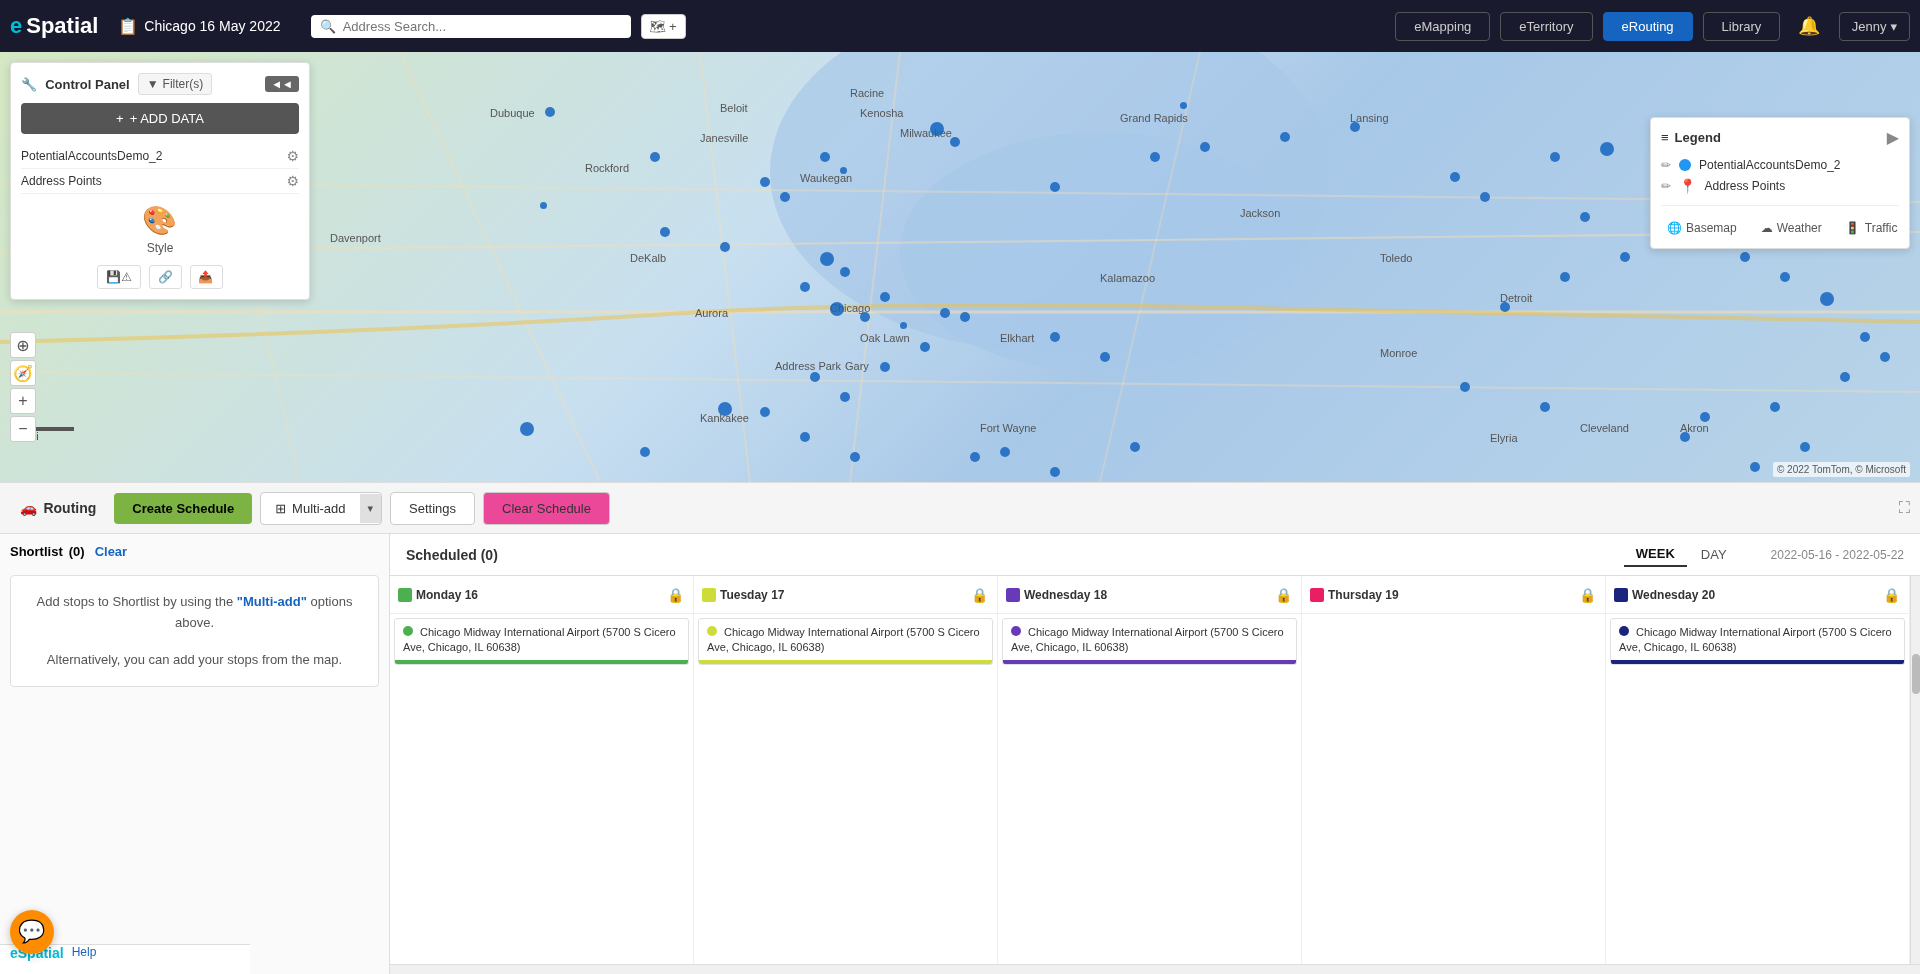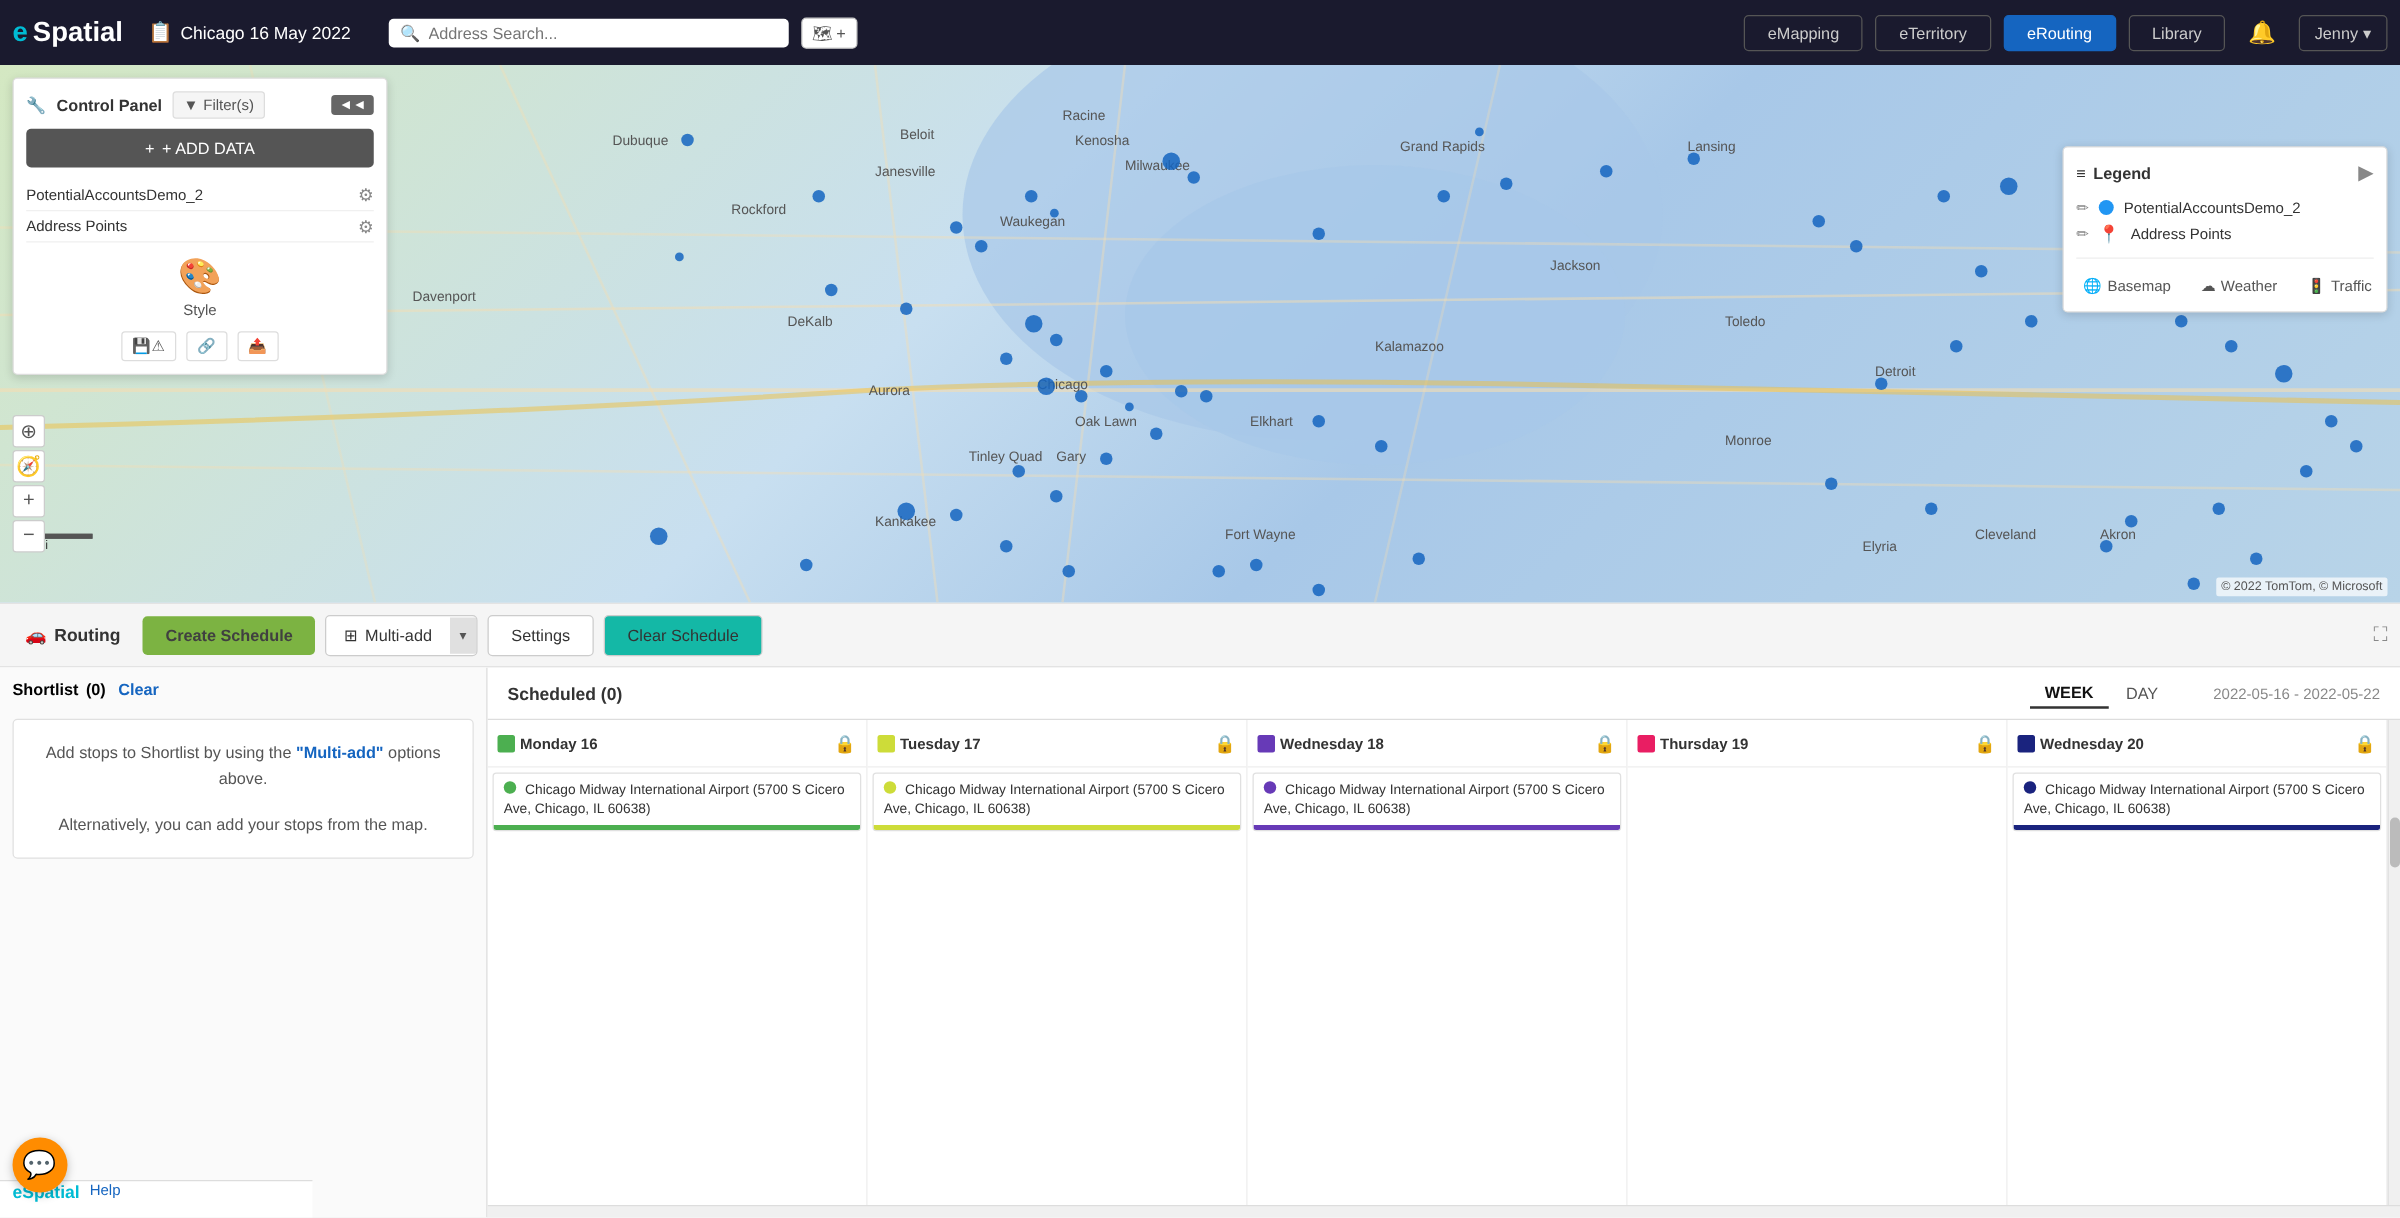--- a/index.html
+++ b/index.html
@@ -110,39 +110,39 @@
     
     .bottom-toolbar {
       display: flex; align-items: center; background: #f5f5f5; border-top: 1px solid #ddd;
       border-bottom: 1px solid #ddd; padding: 6px 10px; gap: 8px; height: 52px;
     }
     .routing-btn {
       display: flex; align-items: center; gap: 6px; background: transparent; border: none;
       font-size: 14px; color: #333; cursor: pointer; padding: 6px 10px; font-weight: 600;
     }
     .create-schedule-btn {
-      background: #7cb342; color: #404040; border: none; border-radius: 4px;
+      background: #7cb342; color: #000000; border: none; border-radius: 4px;
       padding: 8px 18px; font-size: 13px; cursor: pointer; font-weight: 600;
     }
     .multi-add-btn {
       display: flex; align-items: center; background: #fff; border: 1px solid #ccc; border-radius: 4px;
       overflow: hidden; cursor: pointer;
     }
     .multi-add-main {
       padding: 8px 14px; font-size: 13px; color: #333; display: flex; align-items: center; gap: 6px; border: none; background: transparent; cursor: pointer;
     }
     .multi-add-arrow {
       padding: 8px 8px; background: #e0e0e0; border: none; cursor: pointer; font-size: 11px; color: #555;
     }
     .settings-btn {
       background: #fff; border: 1px solid #ccc; border-radius: 4px;
       padding: 8px 18px; font-size: 13px; color: #333; cursor: pointer;
     }
     .clear-schedule-btn {
-      background: #14b8a6; border: 1px solid #ccc; border-radius: 4px;
+      background: #ec4899; border: 1px solid #ccc; border-radius: 4px;
       padding: 8px 18px; font-size: 13px; color: #333; cursor: pointer; text-align: center;
     }
     .expand-btn { margin-left: auto; background: transparent; border: none; cursor: pointer; color: #888; font-size: 16px; }
 
     
     .schedule-area {
       display: flex; height: calc(974px - 52px - 430px - 52px); background: #fff; overflow: hidden;
     }
 
     
@@ -280,21 +280,21 @@
   <span class="map-label" style="top:110px; left:585px">Rockford</span>
   <span class="map-label" style="top:80px; left:700px">Janesville</span>
   <span class="map-label" style="top:50px; left:720px">Beloit</span>
   <span class="map-label" style="top:35px; left:850px">Racine</span>
   <span class="map-label" style="top:55px; left:860px">Kenosha</span>
   <span class="map-label" style="top:120px; left:800px">Waukegan</span>
   <span class="map-label" style="top:200px; left:630px">DeKalb</span>
   <span class="map-label" style="top:255px; left:695px">Aurora</span>
   <span class="map-label" style="top:250px; left:830px">Chicago</span>
   <span class="map-label" style="top:280px; left:860px">Oak Lawn</span>
-  <span class="map-label" style="top:308px; left:775px">Tinley Quad</span>
+  <span class="map-label" style="top:308px; left:775px">Address Park</span>
   <span class="map-label" style="top:308px; left:845px">Gary</span>
   <span class="map-label" style="top:360px; left:700px">Kankakee</span>
   <span class="map-label" style="top:370px; left:980px">Fort Wayne</span>
   <span class="map-label" style="top:280px; left:1000px">Elkhart</span>
   <span class="map-label" style="top:220px; left:1100px">Kalamazoo</span>
   <span class="map-label" style="top:155px; left:1240px">Jackson</span>
   <span class="map-label" style="top:200px; left:1380px">Toledo</span>
   <span class="map-label" style="top:295px; left:1380px">Monroe</span>
   <span class="map-label" style="top:240px; left:1500px">Detroit</span>
   <span class="map-label" style="top:380px; left:1490px">Elyria</span>

